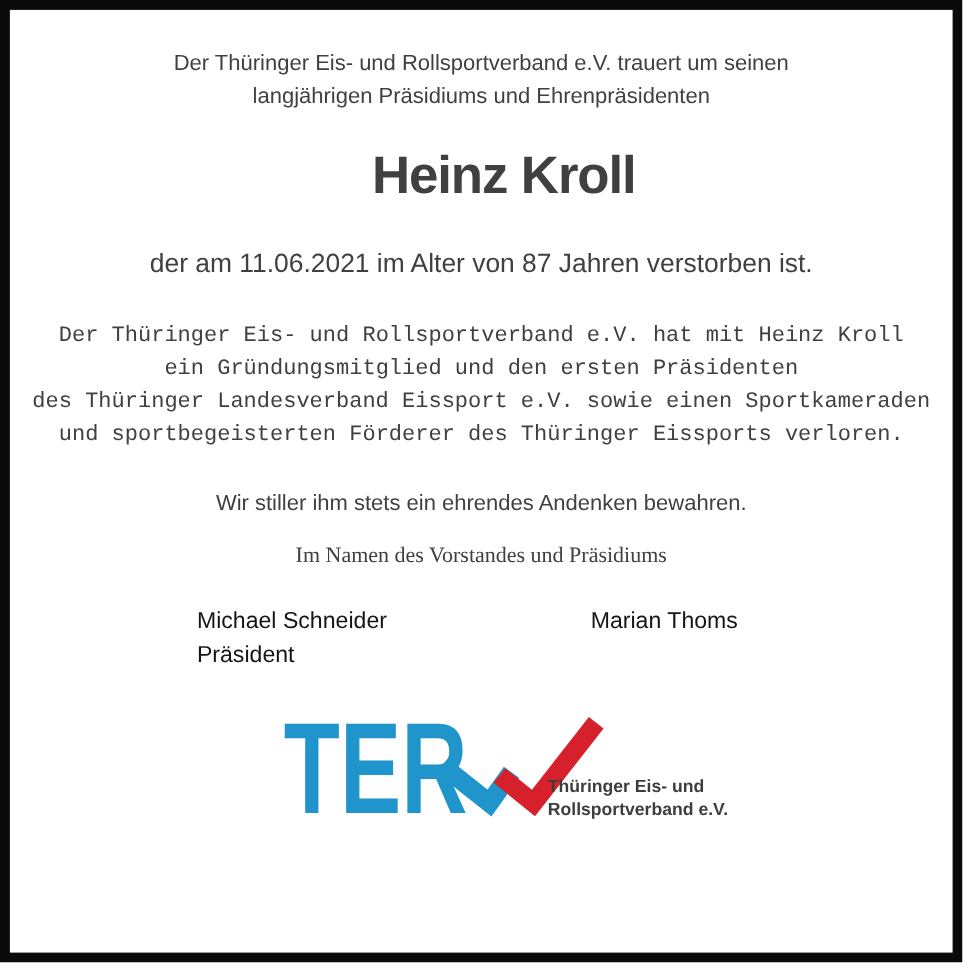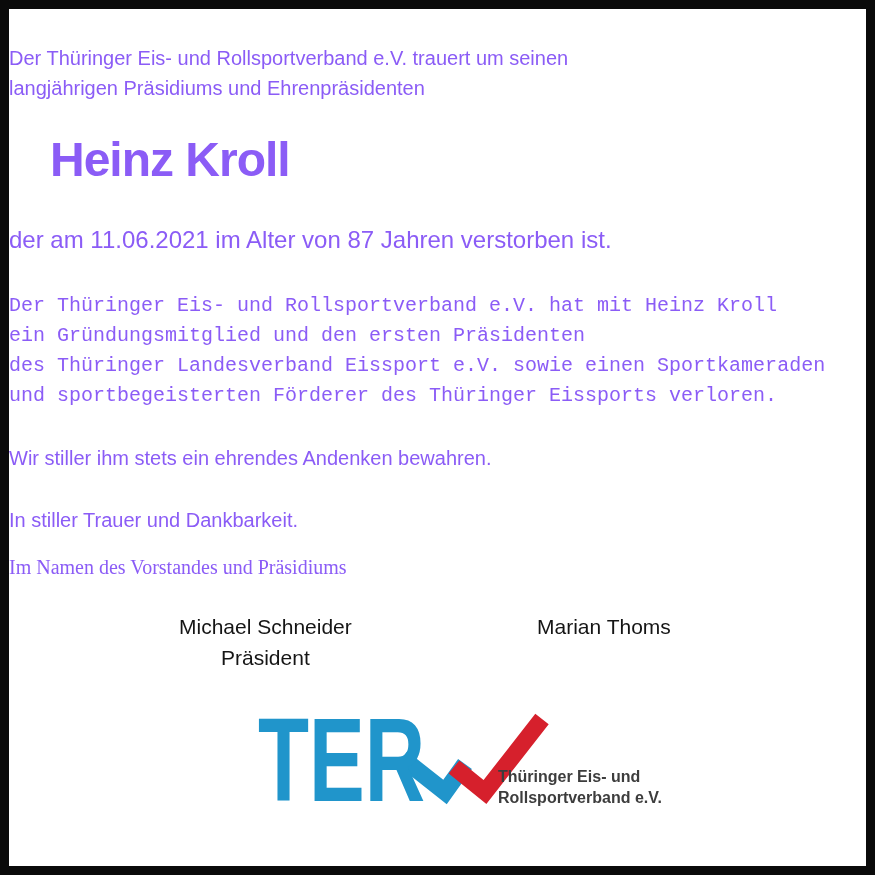--- a/index.html
+++ b/index.html
@@ -11,21 +11,22 @@
   .frame {
     width: 875px;
     height: 875px;
     box-sizing: border-box;
     border: 9px solid #0a0a0a;
     background: #ffffff;
     position: relative;
     overflow: hidden;
   }
   .centered {
-    color: #8b5cf6;
+    text-align: center;
+    color: #404040;
   }
   .intro {
     margin-top: 34px;
     font-size: 20px;
     line-height: 30px;
   }
   .title {
     margin-top: 32px;
     font-size: 48px;
     line-height: 50px;
@@ -52,21 +53,21 @@
   .mourning { margin-top: 32px; }
   .on-behalf { margin-top: 17px; font-family: Liberation Serif, serif; }
   .signatures {
     position: relative;
     margin-top: 29px;
     height: 62px;
     font-size: 21px;
     line-height: 31px;
     color: #151515;
   }
-  .sig-left  { position: absolute; left: 170px; top: 0; text-align: center; }
+  .sig-left  { position: absolute; left: 170px; top: 0; text-align: left; }
   .sig-right { position: absolute; left: 528px; top: 0; text-align: left; }
   .logo-wrap {
     margin-top: 35px;
     margin-left: 247px;
     width: 425px;
     height: 100px;
   }
   .logo-wrap svg { display: block; }
 </style>
 </head>
@@ -85,21 +86,20 @@
 
   <div class="centered tribute">
     <div>Der Thüringer Eis- und Rollsportverband e.V. hat mit Heinz Kroll</div>
     <div>ein Gründungsmitglied und den ersten Präsidenten</div>
     <div>des Thüringer Landesverband Eissport e.V. sowie einen Sportkameraden</div>
     <div>und sportbegeisterten Förderer des Thüringer Eissports verloren.</div>
   </div>
 
   <div class="centered remembrance">Wir stiller ihm stets ein ehrendes Andenken bewahren.</div>
 
-  <div class="centered mourning">In stiller Trauer und Dankbarkeit.</div>
 
   <div class="centered on-behalf">Im Namen des Vorstandes und Präsidiums</div>
 
   <div class="signatures">
     <div class="sig-left">
       <div>Michael Schneider</div>
       <div>Präsident</div>
     </div>
     <div class="sig-right">
       <div>Marian Thoms</div>

